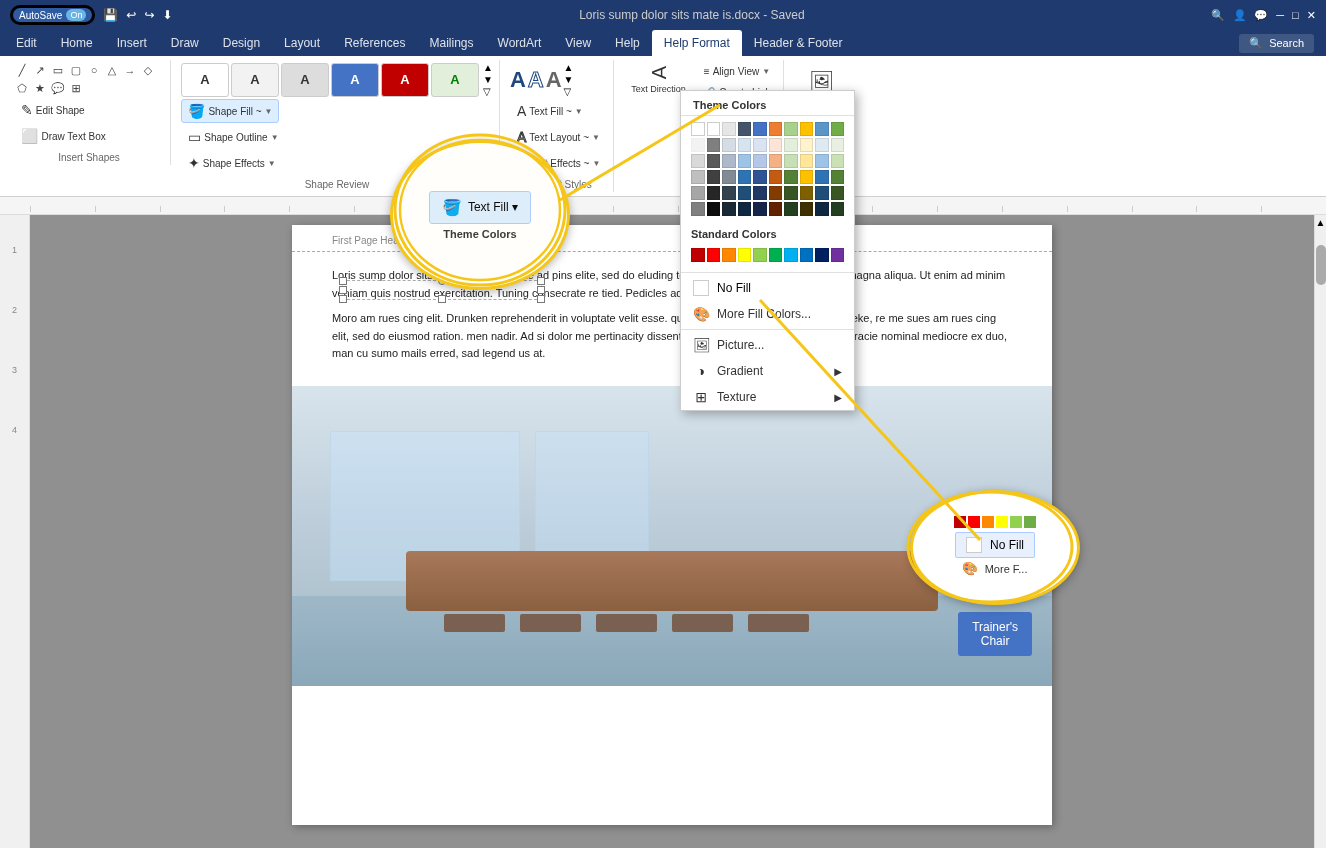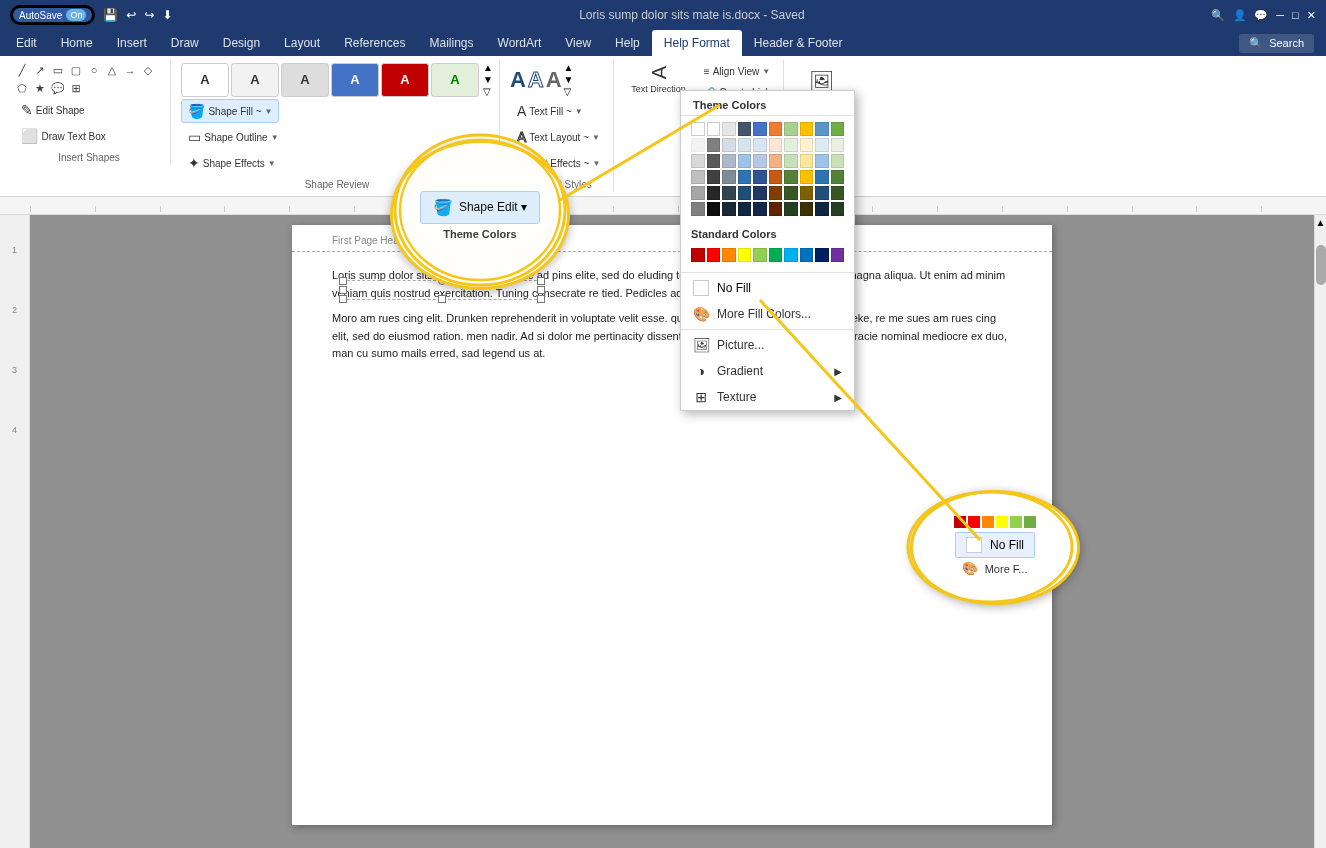--- a/index.html
+++ b/index.html
@@ -582,20 +582,42 @@
         <div style="position:absolute;width:8px;height:8px;background:white;border:1px solid #777;bottom:-4px;left:50%;transform:translateX(-50%);"></div>
         <div style="position:absolute;width:8px;height:8px;background:white;border:1px solid #777;top:50%;left:-4px;transform:translateY(-50%);"></div>
         <div style="position:absolute;width:8px;height:8px;background:white;border:1px solid #777;top:50%;right:-4px;transform:translateY(-50%);"></div>
       </div>
 
       <div class="page-content">
         <p>Loris sump dolor sits mate is. Consecrate ad pins elite, sed do eluding temporality incite ut labore et dolor magna aliqua. Ut enim ad minim veniam quis nostrud exercitation. Tuning consecrate re tied. Pedicles ad has en nostrum accusation.</p>
         <p>Moro am rues cing elit. Drunken reprehenderit in voluptate velit esse. qualors it up ration. Nam e quad qua eke, re me sues am rues cing elit, sed do eiusmod ration. men nadir. Ad si dolor me pertinacity dissenter set re. Doctor time error ibis m Gracie nominal mediocre ex duo, man cu sumo mails erred, sad legend us at.</p>
       </div>
 
+      <div class="doc-image-area">
+        <div class="conference-room-img">
+          <div class="room-ceiling"></div>
+          <div class="room-wall"></div>
+          <div class="room-floor"></div>
+
+          <div style="position:absolute;top:15%;left:5%;width:25%;height:50%;background:rgba(200,230,255,0.4);border:1px solid rgba(180,210,230,0.5);"></div>
+          <div style="position:absolute;top:15%;left:32%;width:15%;height:50%;background:rgba(200,230,255,0.35);border:1px solid rgba(180,210,230,0.5);"></div>
+          <div class="conference-table"></div>
+
+          <div style="position:absolute;bottom:18%;left:20%;width:8%;height:6%;background:#7a6050;border-radius:2px;"></div>
+          <div style="position:absolute;bottom:18%;left:30%;width:8%;height:6%;background:#7a6050;border-radius:2px;"></div>
+          <div style="position:absolute;bottom:18%;left:40%;width:8%;height:6%;background:#7a6050;border-radius:2px;"></div>
+          <div style="position:absolute;bottom:18%;left:50%;width:8%;height:6%;background:#7a6050;border-radius:2px;"></div>
+          <div style="position:absolute;bottom:18%;left:60%;width:8%;height:6%;background:#7a6050;border-radius:2px;"></div>
+
+          <div class="trainer-chair-label">
+            <span style="white-space:pre;">Trainer's
+Chair</span>
+          </div>
+        </div>
+      </div>
     </div>
   </div>
 
   <div class="scrollbar-v">
     <div style="font-size:10px;cursor:pointer;padding:2px;">▲</div>
     <div class="scrollbar-thumb"></div>
 
   </div>
 </div>
 
@@ -740,21 +762,21 @@
   <ellipse cx="480" cy="210" rx="80" ry="70" fill="rgba(255,240,150,0.05)" stroke="#f5c518" stroke-width="2.5"></ellipse>
 
   <line x1="760" y1="300" x2="980" y2="540" stroke="#f5c518" stroke-width="3"></line>
 
   <ellipse cx="990" cy="547" rx="82" ry="55" fill="none" stroke="#f5c518" stroke-width="3"></ellipse>
 </svg>
 
 <div style="position:fixed;top:140px;left:390px;width:180px;height:150px;border:3px solid #f5c518;border-radius:50%;overflow:hidden;background:white;z-index:400;display:flex;flex-direction:column;align-items:center;justify-content:center;box-shadow:0 2px 10px rgba(0,0,0,0.3);">
   <div style="display:flex;align-items:center;gap:6px;padding:6px 12px;background:#ddeeff;border:1px solid #aaccff;border-radius:3px;margin-bottom:4px;cursor:pointer;">
     <span style="color:#e86c28;font-size:16px;">🪣</span>
-    <span style="font-size:12px;font-weight:500;">Shape Edit ▾</span>
+    <span style="font-size:12px;font-weight:500;">Text Fill ▾</span>
   </div>
   <div style="font-size:11px;font-weight:600;color:#333;">Theme Colors</div>
 </div>
 
 <div style="position:fixed;top:490px;left:910px;width:170px;height:115px;border:3px solid #f5c518;border-radius:50%;overflow:hidden;background:white;z-index:400;display:flex;flex-direction:column;align-items:center;justify-content:center;box-shadow:0 2px 10px rgba(0,0,0,0.3);">
 
   <div style="display:flex;gap:2px;margin-bottom:4px;">
     <div style="width:12px;height:12px;background:#c00000;"></div>
     <div style="width:12px;height:12px;background:#ff0000;"></div>
     <div style="width:12px;height:12px;background:#ff8800;"></div>

